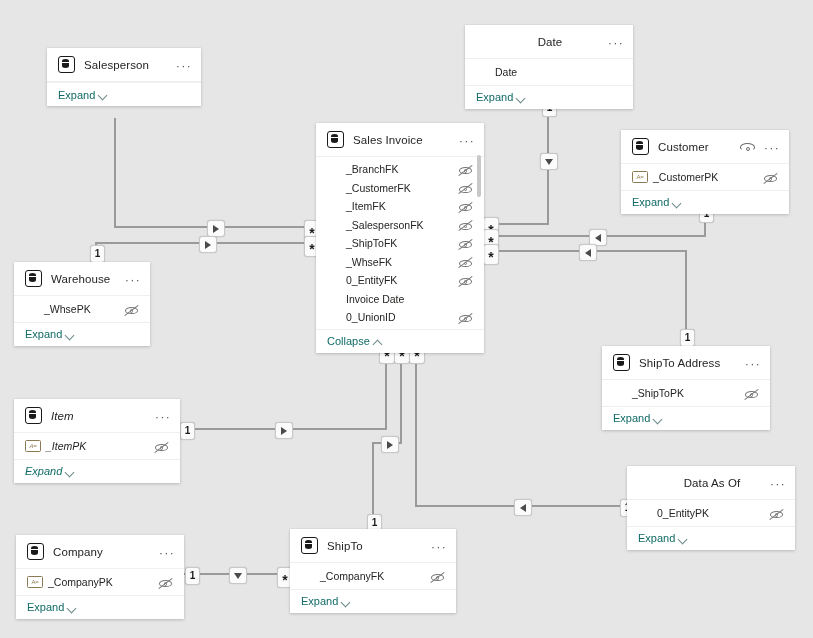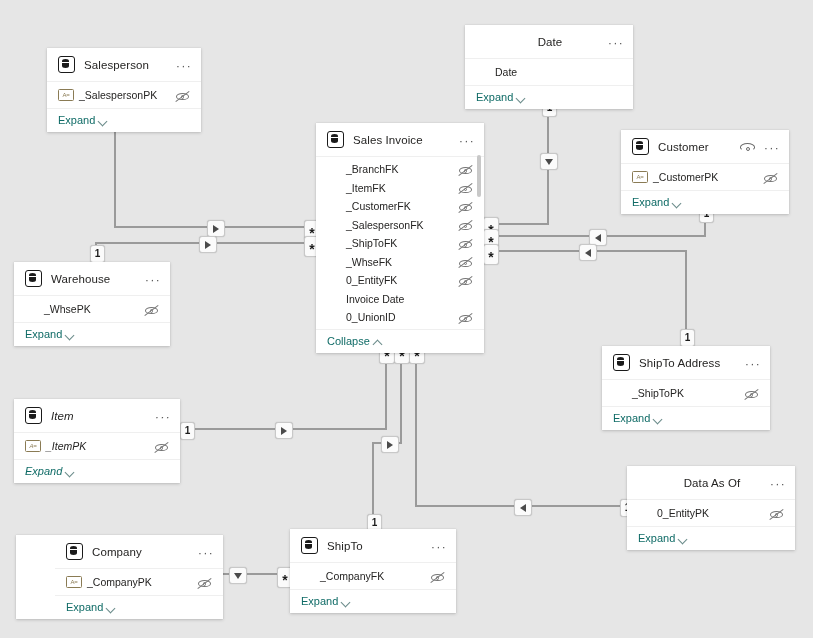--- a/index.html
+++ b/index.html
@@ -292,30 +292,20 @@
 
   <div id="tables-host">
       <div class="tbl" style="left: 47px; top: 38px; width: 154px; margin-top: 10px;">
         <div class="tbl-head">
           <span class="tbl-icon"></span>
           <span class="tbl-title">Salesperson</span>
           <span class="head-right">
             <span class="ellipsis">···</span>
           </span>
         </div>
-        <div class="fields">
-          <div class="field">
-            <span class="field-icon">A=</span>
-            <span class="field-name">_SalespersonPK</span>
-            <span class="eye-hidden">
-              <i></i>
-              <b></b>
-            </span>
-          </div>
-        </div>
         <div class="tbl-foot">
           <span class="foot-link">
             <span>Expand</span>
             <span class="chev"></span>
           </span>
         </div>
       </div>
       <div class="tbl" style="left: 465px; top: 25px; width: 168px;">
         <div class="tbl-head centered">
           <span class="tbl-title">Date</span>
@@ -348,29 +338,29 @@
           <div class="field">
             <span class="field-icon-spacer"></span>
             <span class="field-name">_BranchFK</span>
             <span class="eye-hidden">
               <i></i>
               <b></b>
             </span>
           </div>
           <div class="field">
             <span class="field-icon-spacer"></span>
+            <span class="field-name">_CustomerFK</span>
+            <span class="eye-hidden">
+              <i></i>
+              <b></b>
+            </span>
+          </div>
+          <div class="field">
+            <span class="field-icon-spacer"></span>
             <span class="field-name">_ItemFK</span>
-            <span class="eye-hidden">
-              <i></i>
-              <b></b>
-            </span>
-          </div>
-          <div class="field">
-            <span class="field-icon-spacer"></span>
-            <span class="field-name">_CustomerFK</span>
             <span class="eye-hidden">
               <i></i>
               <b></b>
             </span>
           </div>
           <div class="field">
             <span class="field-icon-spacer"></span>
             <span class="field-name">_SalespersonFK</span>
             <span class="eye-hidden">
               <i></i>
@@ -443,21 +433,21 @@
             </span>
           </div>
         </div>
         <div class="tbl-foot">
           <span class="foot-link">
             <span>Expand</span>
             <span class="chev"></span>
           </span>
         </div>
       </div>
-      <div class="tbl" style="left: 14px; top: 262px; width: 156px;">
+      <div class="tbl" style="left: 14px; top: 262px; width: 136px;">
         <div class="tbl-head">
           <span class="tbl-icon"></span>
           <span class="tbl-title">Warehouse</span>
           <span class="head-right">
             <span class="ellipsis">···</span>
           </span>
         </div>
         <div class="fields">
           <div class="field">
             <span class="field-icon-spacer"></span>
@@ -542,21 +532,21 @@
             </span>
           </div>
         </div>
         <div class="tbl-foot">
           <span class="foot-link">
             <span>Expand</span>
             <span class="chev"></span>
           </span>
         </div>
       </div>
-      <div class="tbl" style="left: 16px; top: 535px; width: 168px; padding-left: 39px;">
+      <div class="tbl" style="left: 16px; top: 535px; width: 168px;">
         <div class="tbl-head">
           <span class="tbl-icon"></span>
           <span class="tbl-title">Company</span>
           <span class="head-right">
             <span class="ellipsis">···</span>
           </span>
         </div>
         <div class="fields">
           <div class="field">
             <span class="field-icon">A=</span>

